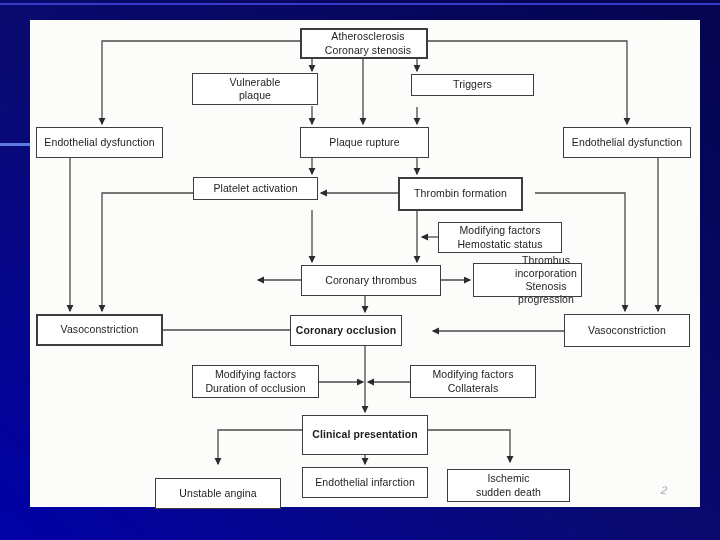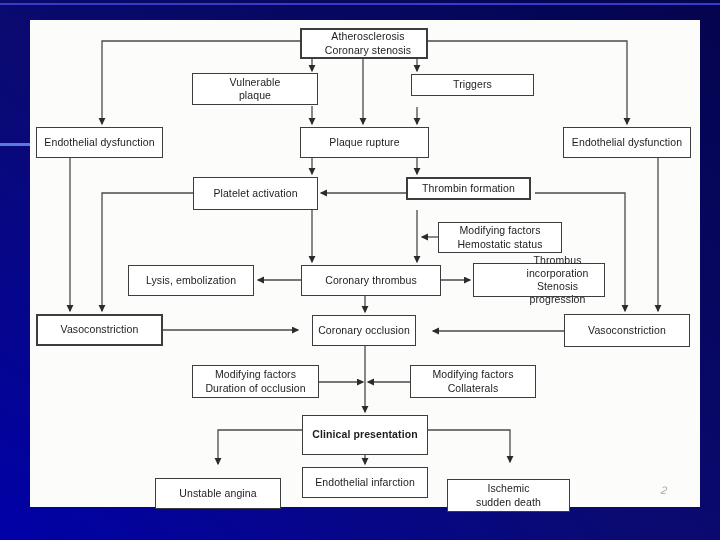--- a/index.html
+++ b/index.html
@@ -36,35 +36,35 @@
     box-sizing:border-box;
     letter-spacing:0.1px;
   }
   
   .pos-athero        {left:270px;top:8px;  width:128px;height:31px;border-width:2px;padding-left:8px;}
   .pos-vulnerable    {left:162px;top:53px; width:126px;height:32px;}
   .pos-triggers      {left:381px;top:54px; width:123px;height:22px;}
   .pos-endo-left     {left:6px;  top:107px;width:127px;height:31px;}
   .pos-plaque-rupture{left:270px;top:107px;width:129px;height:31px;}
   .pos-endo-right    {left:533px;top:107px;width:128px;height:31px;}
-  .pos-platelet      {left:163px;top:157px;width:125px;height:33px;}
-  .pos-thrombin      {left:376px;top:157px;width:125px;height:23px;border-width:2px;}
+  .pos-platelet      {left:163px;top:157px;width:125px;height:23px;}
+  .pos-thrombin      {left:368px;top:157px;width:125px;height:34px;border-width:2px;}
   .pos-mod-hemo      {left:408px;top:202px;width:124px;height:31px;}
   .pos-lysis         {left:98px; top:245px;width:126px;height:31px;}
   .pos-cor-thrombus  {left:271px;top:245px;width:140px;height:31px;}
-  .pos-thromb-incorp {left:443px;top:243px;width:132px;height:34px;padding-left:37px;}
+  .pos-thromb-incorp {left:443px;top:243px;width:109px;height:34px;padding-left:37px;}
   .pos-vaso-left     {left:6px;  top:294px;width:127px;height:32px;border-width:2px;}
-  .pos-cor-occlusion {left:282px;top:295px;width:104px;height:31px;}
+  .pos-cor-occlusion {left:260px;top:295px;width:112px;height:31px;font-weight:bold;}
   .pos-vaso-right    {left:534px;top:294px;width:126px;height:33px;}
   .pos-mod-duration  {left:162px;top:345px;width:127px;height:33px;}
   .pos-mod-collat    {left:380px;top:345px;width:126px;height:33px;}
   .pos-clinical      {left:272px;top:395px;width:126px;height:40px;font-weight:bold;}
   .pos-unstable      {left:125px;top:458px;width:126px;height:31px;}
   .pos-mi            {left:272px;top:447px;width:126px;height:31px;}
-  .pos-ischemic      {left:417px;top:459px;width:123px;height:33px;}
+  .pos-ischemic      {left:417px;top:449px;width:123px;height:33px;}
   .page-marker{
     position:absolute;left:631px;top:464px;
     font-size:11px;color:#a9a9a9;font-style:italic;transform:rotate(8deg);
   }
 </style>
 </head>
 <body>
 
 <div class="slide">
   <div class="top-accent"></div>
@@ -129,21 +129,20 @@
     <div class="node pos-vulnerable">Vulnerable
 plaque</div>
     <div class="node pos-triggers">Triggers</div>
     <div class="node pos-endo-left">Endothelial dysfunction</div>
     <div class="node pos-plaque-rupture">Plaque rupture</div>
     <div class="node pos-endo-right">Endothelial dysfunction</div>
     <div class="node pos-platelet">Platelet activation</div>
     <div class="node pos-thrombin">Thrombin formation</div>
     <div class="node pos-mod-hemo">Modifying factors
 Hemostatic status</div>
-    <div class="node pos-lysis">Lysis, embolization</div>
     <div class="node pos-cor-thrombus">Coronary thrombus</div>
     <div class="node pos-thromb-incorp">Thrombus incorporation
 Stenosis progression</div>
     <div class="node pos-vaso-left">Vasoconstriction</div>
     <div class="node pos-cor-occlusion">Coronary occlusion</div>
     <div class="node pos-vaso-right">Vasoconstriction</div>
     <div class="node pos-mod-duration">Modifying factors
 Duration of occlusion</div>
     <div class="node pos-mod-collat">Modifying factors
 Collaterals</div>

